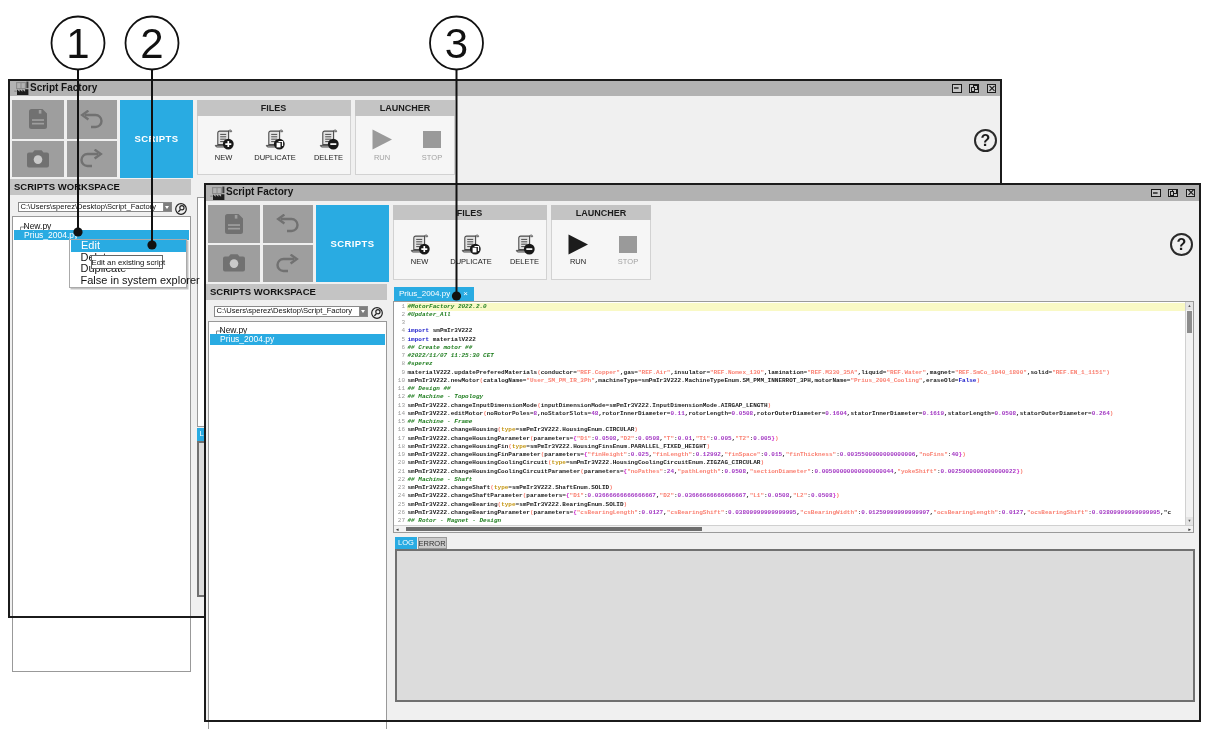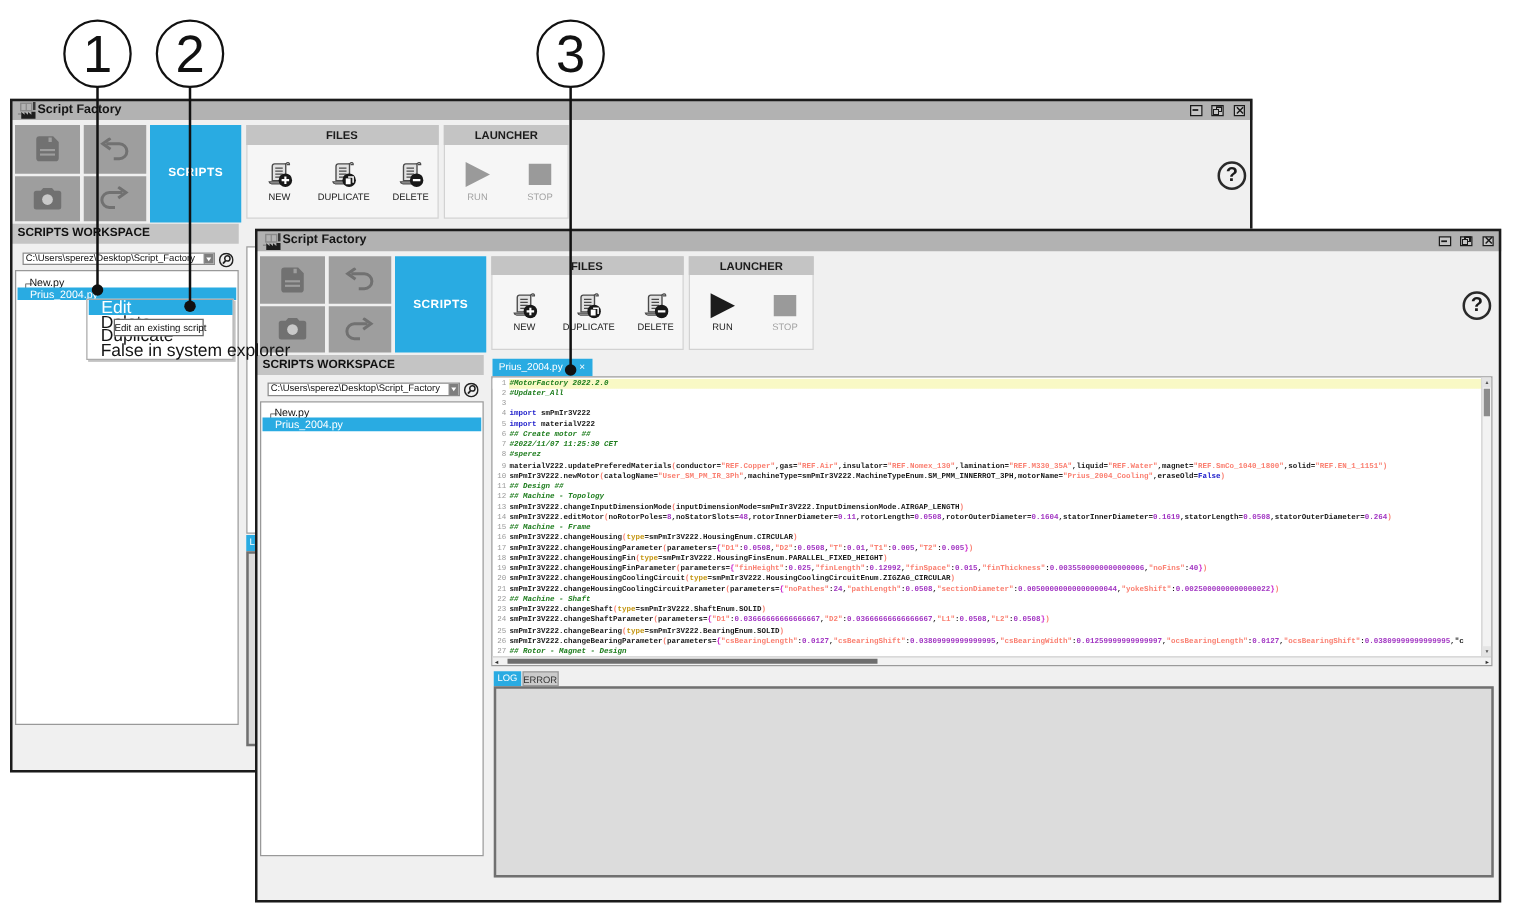--- a/index.html
+++ b/index.html
@@ -23,21 +23,21 @@
 .gl{font-size:7.5px;color:#1b1b1b;margin-top:2.5px;white-space:nowrap}
 .help{position:absolute;left:966px;top:50px;width:23px;height:23px;border:2px solid #2a2a2a;border-radius:50%;
  font-size:16px;font-weight:bold;color:#1b1b1b;text-align:center;line-height:19px}
 .wsh{position:absolute;left:1px;top:100.5px;width:182px;height:16px;background:#c4c4c4;
  font-size:9.5px;font-weight:bold;line-height:16px;color:#111;padding-left:5px}
 .combo{position:absolute;left:9.5px;top:123px;width:154px;height:10.5px;background:#fff;border:1px solid #8a8a8a;
  font-size:7.6px;line-height:8.5px;color:#111;padding-left:2px;white-space:nowrap;overflow:hidden}
 .cbtn{position:absolute;right:0;top:0;bottom:0;width:8px;background:#7e7e7e;border-left:1px solid #8a8a8a}
 .csq{position:absolute;left:1.5px;top:3px;width:0;height:0;border-left:2.5px solid transparent;border-right:2.5px solid transparent;border-top:3px solid #fff}
 .mag{position:absolute;left:167px;top:122px}
-.tree{position:absolute;left:4px;top:137.5px;width:178.5px;height:364px;background:#fff;border:1px solid #999}
+.tree{position:absolute;left:4px;top:137.5px;width:178.5px;height:456px;background:#fff;border:1px solid #999}
 .ti{position:absolute;left:10.5px;top:3.5px;font-size:8.5px;color:#111}
 .tsel{position:absolute;left:0.5px;top:12.5px;right:0.5px;height:10.5px;background:#29abe2;color:#fff;
  font-size:8.5px;line-height:10.5px;padding-left:10.5px}
 .tln{position:absolute;left:3px;top:1.5px}
 .etab{position:absolute;left:190px;top:104px;width:80px;height:14px;background:#29abe2;color:#fff;
  font-size:8px;line-height:14px;padding-left:5px}
 .etx{position:absolute;right:6px;top:0;font-size:8px;line-height:13px;color:#fff}
 .ed{position:absolute;left:189px;top:118px;width:801px;height:232px;background:#fff;border:1px solid #9a9a9a;overflow:hidden}
 .edempty{height:240px}
 .edc{position:absolute;left:0;top:0.5px;width:793px;overflow:hidden;
@@ -58,21 +58,21 @@
 .vst{position:absolute;left:1px;right:1px;top:9px;height:22px;background:#8c8c8c}
 .hsc{position:absolute;left:0;right:0;bottom:0;height:7.5px;background:#f2f2f2;border-top:1px solid #d0d0d0}
 .hst{position:absolute;left:12px;width:296px;top:1px;bottom:1px;background:#6e6e6e}
 .hsa{position:absolute;top:0;font-size:4.5px;line-height:7px;color:#333}
 .ltab{position:absolute;left:191px;top:353.5px;width:22px;height:12.5px;background:#29abe2;color:#fff;
  font-size:7.5px;line-height:12.5px;text-align:center}
 .etabe{position:absolute;left:213.5px;top:353.5px;width:29px;height:12.5px;background:#cbcbcb;border:1px solid #9a9a9a;
  color:#333;font-size:7.5px;line-height:11px;}
 .log{position:absolute;left:191px;top:366px;width:800px;height:152.5px;background:#dcdcdc;border:2px solid #707070}
 #menu{position:absolute;left:69px;top:238.5px;width:118px;height:49px;background:#fff;border:1px solid #aaa;
- box-shadow:1.5px 1.5px 0 rgba(120,120,120,.45);z-index:3;font-size:14px}
+ box-shadow:1.5px 1.5px 0 rgba(120,120,120,.45);z-index:3;font-size:11px}
 #menu .msel{position:absolute;left:0.5px;top:0.5px;right:0.5px;height:11.5px;background:#29abe2;color:#fff;line-height:11.5px;padding-left:10.5px}
 #menu .mi{position:absolute;left:10.5px;color:#141414;line-height:11.5px;white-space:nowrap}
 #tip{position:absolute;left:90.5px;top:254.5px;width:72.5px;height:14px;background:#fff;border:1px solid #666;
  z-index:4;font-size:7.8px;line-height:13px;text-align:center;color:#111;white-space:nowrap}
 #callouts{position:absolute;left:0;top:0;z-index:10}
 </style></head>
 <body>
 <div id="stage">
 <div class="win" id="w1" style="width:994px">
 <div class="tbar">

